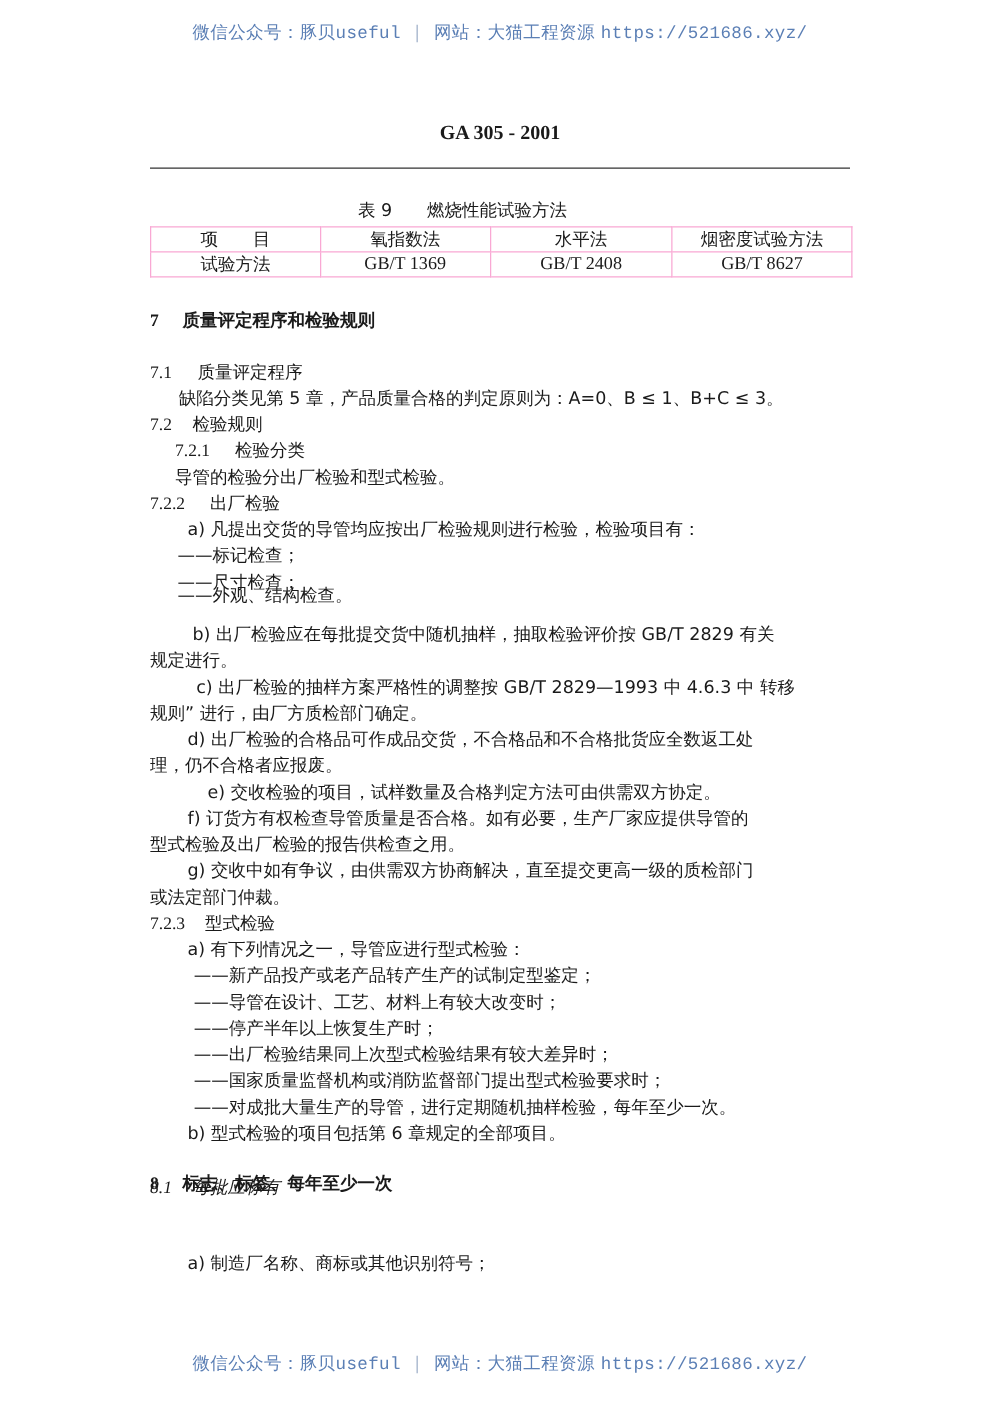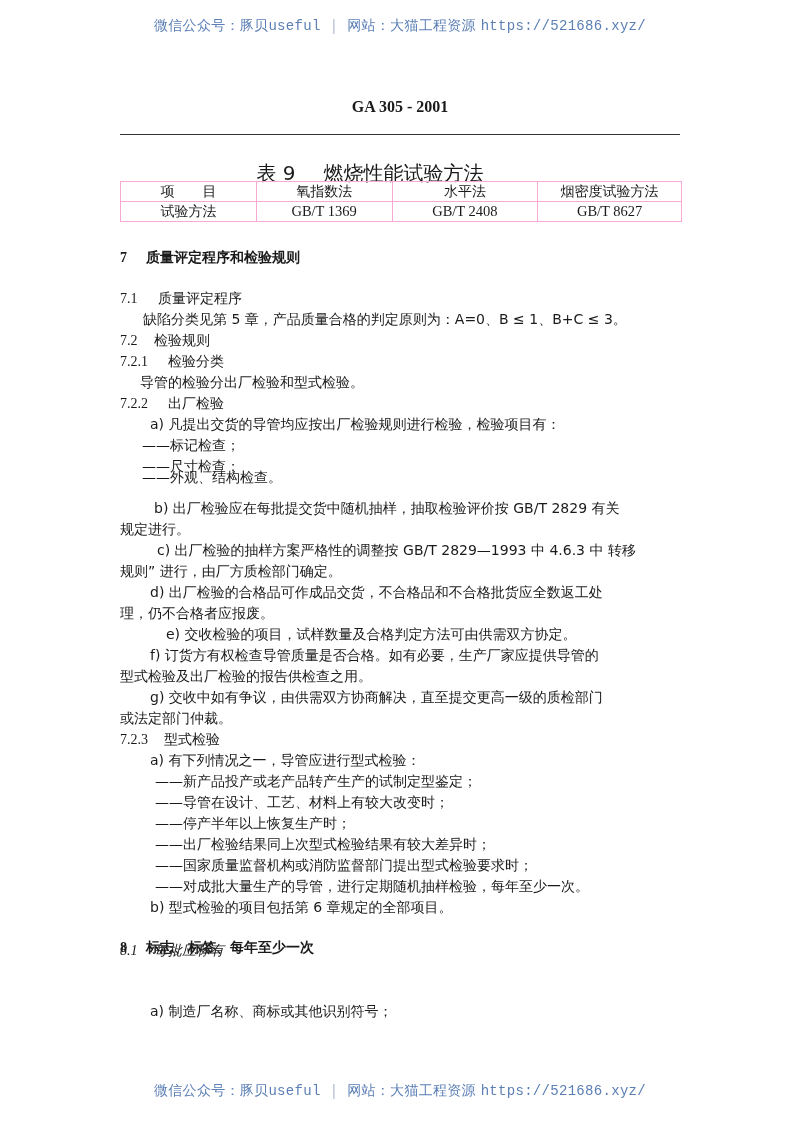--- a/index.html
+++ b/index.html
@@ -13,21 +13,21 @@
     font-size: 14px; color: #5b7fb5; letter-spacing: 0.3px;
   }
   .watermark .mono { font-family: "Liberation Mono", "DejaVu Sans Mono", monospace; }
   .wm-top { top: 17px; }
   .wm-bottom { top: 1082px; }
   .std-number {
     position: absolute; top: 98px; left: 0; width: 800px; text-align: center;
     font-family: "Liberation Serif", "DejaVu Serif", serif; font-weight: bold; font-size: 16px;
   }
   .header-rule { position: absolute; top: 134px; left: 120px; width: 560px; height: 0; border-top: 1px solid #333; }
-  .table-caption { position: absolute; top: 160px; left: 0; width: 740px; text-align: center; font-size: 20px; }
+  .table-caption { position: absolute; top: 160px; left: 0; width: 740px; text-align: center; font-size: 14px; }
   .table-caption .sp { display: inline-block; width: 28px; }
   table.method {
     position: absolute; top: 181px; left: 120px; width: 562px; border-collapse: collapse; font-size: 14px;
   }
   table.method td {
     border: 1px solid #f9a8d4; text-align: center; height: 19px; padding: 0;
   }
   table.method td.num { font-family: "Liberation Serif", "DejaVu Serif", serif; font-size: 14.5px; }
   .line {
     position: absolute; left: 120px; font-size: 14px; white-space: nowrap; line-height: 20px;
@@ -81,21 +81,21 @@
 <div class="line" style="top:288px;">
   <span class="sec-num" style="width:38px;">7.1</span><span>质量评定程序</span>
 </div>
 <div class="line" style="top:309px; left:143px;">缺陷分类见第 5 章，产品质量合格的判定原则为：A=0、B ≤ 1、B+C ≤ 3。</div>
 
 <div class="line" style="top:330px;">
   <span class="sec-num" style="width:34px;">7.2</span><span>检验规则</span>
 </div>
 
 <div class="line" style="top:351px;">
-  <span class="sec-num" style="width:48px;">7.2.1</span><span>检验分类</span>
+  <span class="sec-num" style="width:48px;margin-left:20px;">7.2.1</span><span>检验分类</span>
 </div>
 <div class="line" style="top:372px; left:140px;">导管的检验分出厂检验和型式检验。</div>
 
 <div class="line" style="top:393px;">
   <span class="sec-num" style="width:48px;">7.2.2</span><span>出厂检验</span>
 </div>
 
 <div class="line" style="top:414px; left:150px;text-align:right;">a)  凡提出交货的导管均应按出厂检验规则进行检验，检验项目有：</div>
 <div class="line" style="top:435px; left:142px;">——标记检查；</div>
 <div class="line" style="top:456px; left:142px;">——尺寸检查；</div>

